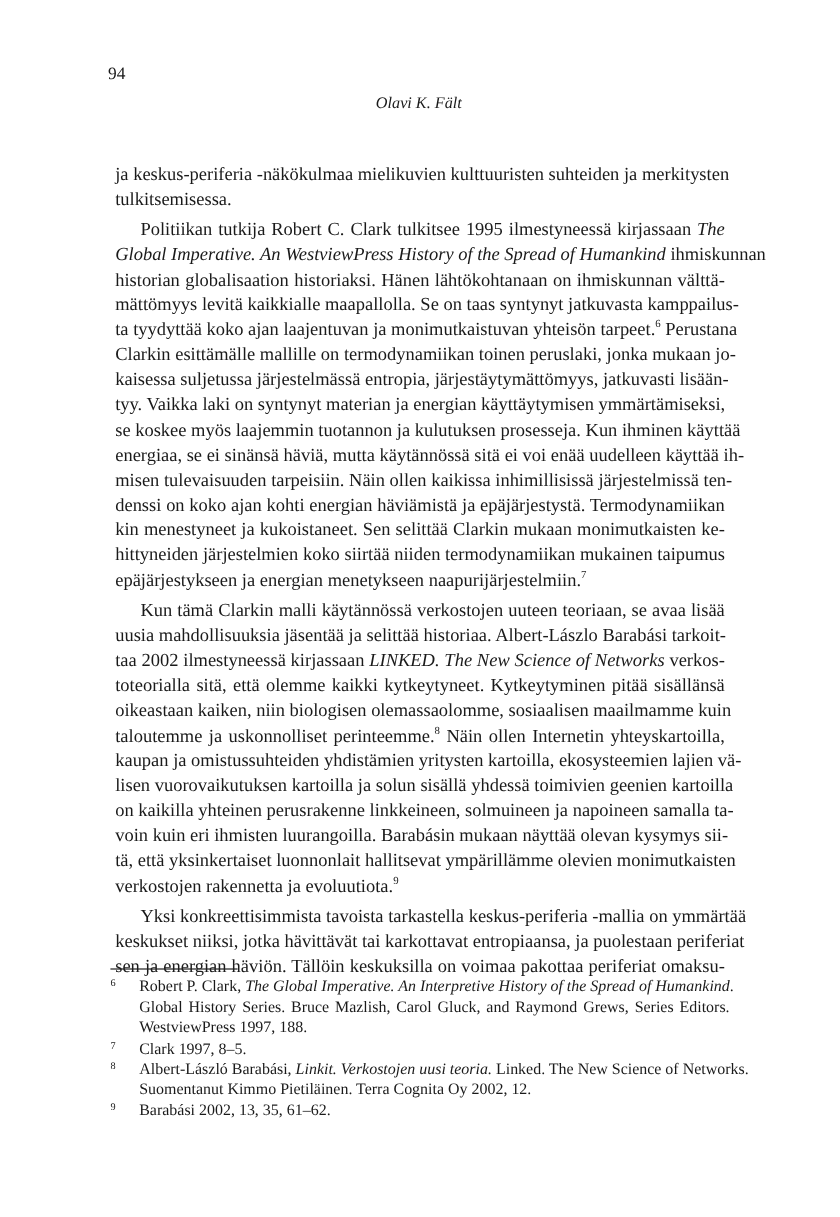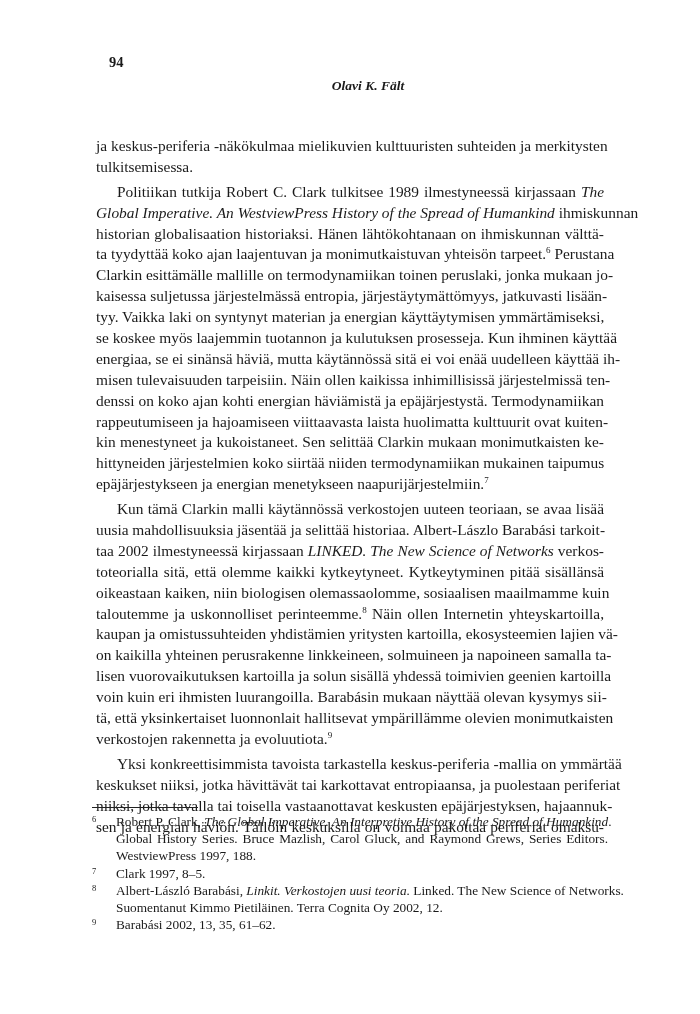--- a/index.html
+++ b/index.html
@@ -1,18 +1,18 @@
 <!DOCTYPE html>
 <html><head>
 <meta charset="utf-8">
 <style>
   html, body { margin: 0; padding: 0; background: #ffffff; }
   body { width: 700px; height: 1014px; position: relative; overflow: hidden;
          font-family: "Liberation Serif", "DejaVu Serif", serif; color: #1a1a1a; }
-  .header { position: absolute; top: 54px; left: 109px; width: 518px; height: 20px; font-size: 14.5px; font-weight: bold; }
+  .header { position: absolute; top: 54px; left: 90px; width: 518px; height: 20px; font-size: 14.5px; }
   .page-num { position: absolute; left: 0; top: 0; }
   .running-head { position: absolute; left: 0; right: 0; text-align: center; font-style: italic; font-size: 13.5px; top: 1px; margin-top: 23px; }
   .body-text { position: absolute; top: 132px; left: 92px; width: 516px; font-size: 15.4px; line-height: 20.9px; }
   .para { margin: 4px; text-align: justify; text-align-last: justify; }
   .para .ln { display: block; white-space: nowrap; text-align: justify; text-align-last: justify; height: 20.9px; }
   .para .ln.last { text-align-last: left; font-family: Liberation Serif, serif; }
   .para.indent .ln.first { text-indent: 21px; }
   sup { font-size: 9px; vertical-align: super; line-height: 0; }
   i { }
   .fn-rule { position: absolute; top: 807px; left: 92px; width: 106px; height: 0; border-top: 1.3px solid #222; }
@@ -29,54 +29,53 @@
   <span class="page-num">94</span>
   <span class="running-head">Olavi K. Fält</span>
 </div>
 
 <div class="body-text" id="body-text">
     <div class="para">
       <span class="ln first"><span>ja keskus-periferia -näkökulmaa mielikuvien kulttuuristen suhteiden ja merkitysten</span></span>
       <span class="ln last"><span>tulkitsemisessa.</span></span>
     </div>
     <div class="para indent">
-      <span class="ln first"><span>Politiikan tutkija Robert C. Clark tulkitsee 1989 ilmestyneessä kirjassaan </span><i>The</i></span>
+      <span class="ln first"><span>Politiikan tutkija Robert C. Clark tulkitsee 1995 ilmestyneessä kirjassaan </span><i>The</i></span>
       <span class="ln"><i>Global Imperative. An WestviewPress History of the Spread of Humankind</i><span> ihmiskunnan</span></span>
       <span class="ln"><span>historian globalisaation historiaksi. Hänen lähtökohtanaan on ihmiskunnan välttä-</span></span>
+      <span class="ln"><span>mättömyys levitä kaikkialle maapallolla. Se on taas syntynyt jatkuvasta kamppailus-</span></span>
       <span class="ln"><span>ta tyydyttää koko ajan laajentuvan ja monimutkaistuvan yhteisön tarpeet.</span><sup>6</sup><span> Perustana</span></span>
       <span class="ln"><span>Clarkin esittämälle mallille on termodynamiikan toinen peruslaki, jonka mukaan jo-</span></span>
       <span class="ln"><span>kaisessa suljetussa järjestelmässä entropia, järjestäytymättömyys, jatkuvasti lisään-</span></span>
       <span class="ln"><span>tyy. Vaikka laki on syntynyt materian ja energian käyttäytymisen ymmärtämiseksi,</span></span>
       <span class="ln"><span>se koskee myös laajemmin tuotannon ja kulutuksen prosesseja. Kun ihminen käyttää</span></span>
       <span class="ln"><span>energiaa, se ei sinänsä häviä, mutta käytännössä sitä ei voi enää uudelleen käyttää ih-</span></span>
       <span class="ln"><span>misen tulevaisuuden tarpeisiin. Näin ollen kaikissa inhimillisissä järjestelmissä ten-</span></span>
       <span class="ln"><span>denssi on koko ajan kohti energian häviämistä ja epäjärjestystä. Termodynamiikan</span></span>
-      <span class="ln"><span>rappeutumiseen ja hajoamiseen viittaavasta laista huolimatta kulttuurit ovat kuiten-</span></span>
       <span class="ln"><span>kin menestyneet ja kukoistaneet. Sen selittää Clarkin mukaan monimutkaisten ke-</span></span>
       <span class="ln"><span>hittyneiden järjestelmien koko siirtää niiden termodynamiikan mukainen taipumus</span></span>
       <span class="ln last"><span>epäjärjestykseen ja energian menetykseen naapurijärjestelmiin.</span><sup>7</sup></span>
     </div>
     <div class="para indent">
       <span class="ln first"><span>Kun tämä Clarkin malli käytännössä verkostojen uuteen teoriaan, se avaa lisää</span></span>
       <span class="ln"><span>uusia mahdollisuuksia jäsentää ja selittää historiaa. Albert-Lászlo Barabási tarkoit-</span></span>
       <span class="ln"><span>taa 2002 ilmestyneessä kirjassaan </span><i>LINKED. The New Science of Networks</i><span> verkos-</span></span>
       <span class="ln"><span>toteorialla sitä, että olemme kaikki kytkeytyneet. Kytkeytyminen pitää sisällänsä</span></span>
       <span class="ln"><span>oikeastaan kaiken, niin biologisen olemassaolomme, sosiaalisen maailmamme kuin</span></span>
       <span class="ln"><span>taloutemme ja uskonnolliset perinteemme.</span><sup>8</sup><span> Näin ollen Internetin yhteyskartoilla,</span></span>
       <span class="ln"><span>kaupan ja omistussuhteiden yhdistämien yritysten kartoilla, ekosysteemien lajien vä-</span></span>
+      <span class="ln"><span>lisen vuorovaikutuksen kartoilla ja solun sisällä yhdessä toimivien geenien kartoilla</span></span>
       <span class="ln"><span>on kaikilla yhteinen perusrakenne linkkeineen, solmuineen ja napoineen samalla ta-</span></span>
-      <span class="ln"><span>lisen vuorovaikutuksen kartoilla ja solun sisällä yhdessä toimivien geenien kartoilla</span></span>
       <span class="ln"><span>voin kuin eri ihmisten luurangoilla. Barabásin mukaan näyttää olevan kysymys sii-</span></span>
       <span class="ln"><span>tä, että yksinkertaiset luonnonlait hallitsevat ympärillämme olevien monimutkaisten</span></span>
       <span class="ln last"><span>verkostojen rakennetta ja evoluutiota.</span><sup>9</sup></span>
     </div>
     <div class="para indent">
       <span class="ln first"><span>Yksi konkreettisimmista tavoista tarkastella keskus-periferia -mallia on ymmärtää</span></span>
       <span class="ln"><span>keskukset niiksi, jotka hävittävät tai karkottavat entropiaansa, ja puolestaan periferiat</span></span>
-      <span class="ln"><span>niiksi, jotka tavalla tai toisella vastaanottavat keskusten epäjärjestyksen, hajaannuk-</span></span>
       <span class="ln"><span>sen ja energian häviön. Tällöin keskuksilla on voimaa pakottaa periferiat omaksu-</span></span>
     </div>
   </div>
 
 <div class="fn-rule"></div>
 
 <div class="footnotes" id="footnotes">
     <div class="fn">
       <span class="fn-num">6</span>
       <span class="ln"><span>Robert P. Clark, </span><i>The Global Imperative. An Interpretive History of the Spread of Humankind</i><span>.</span></span>

